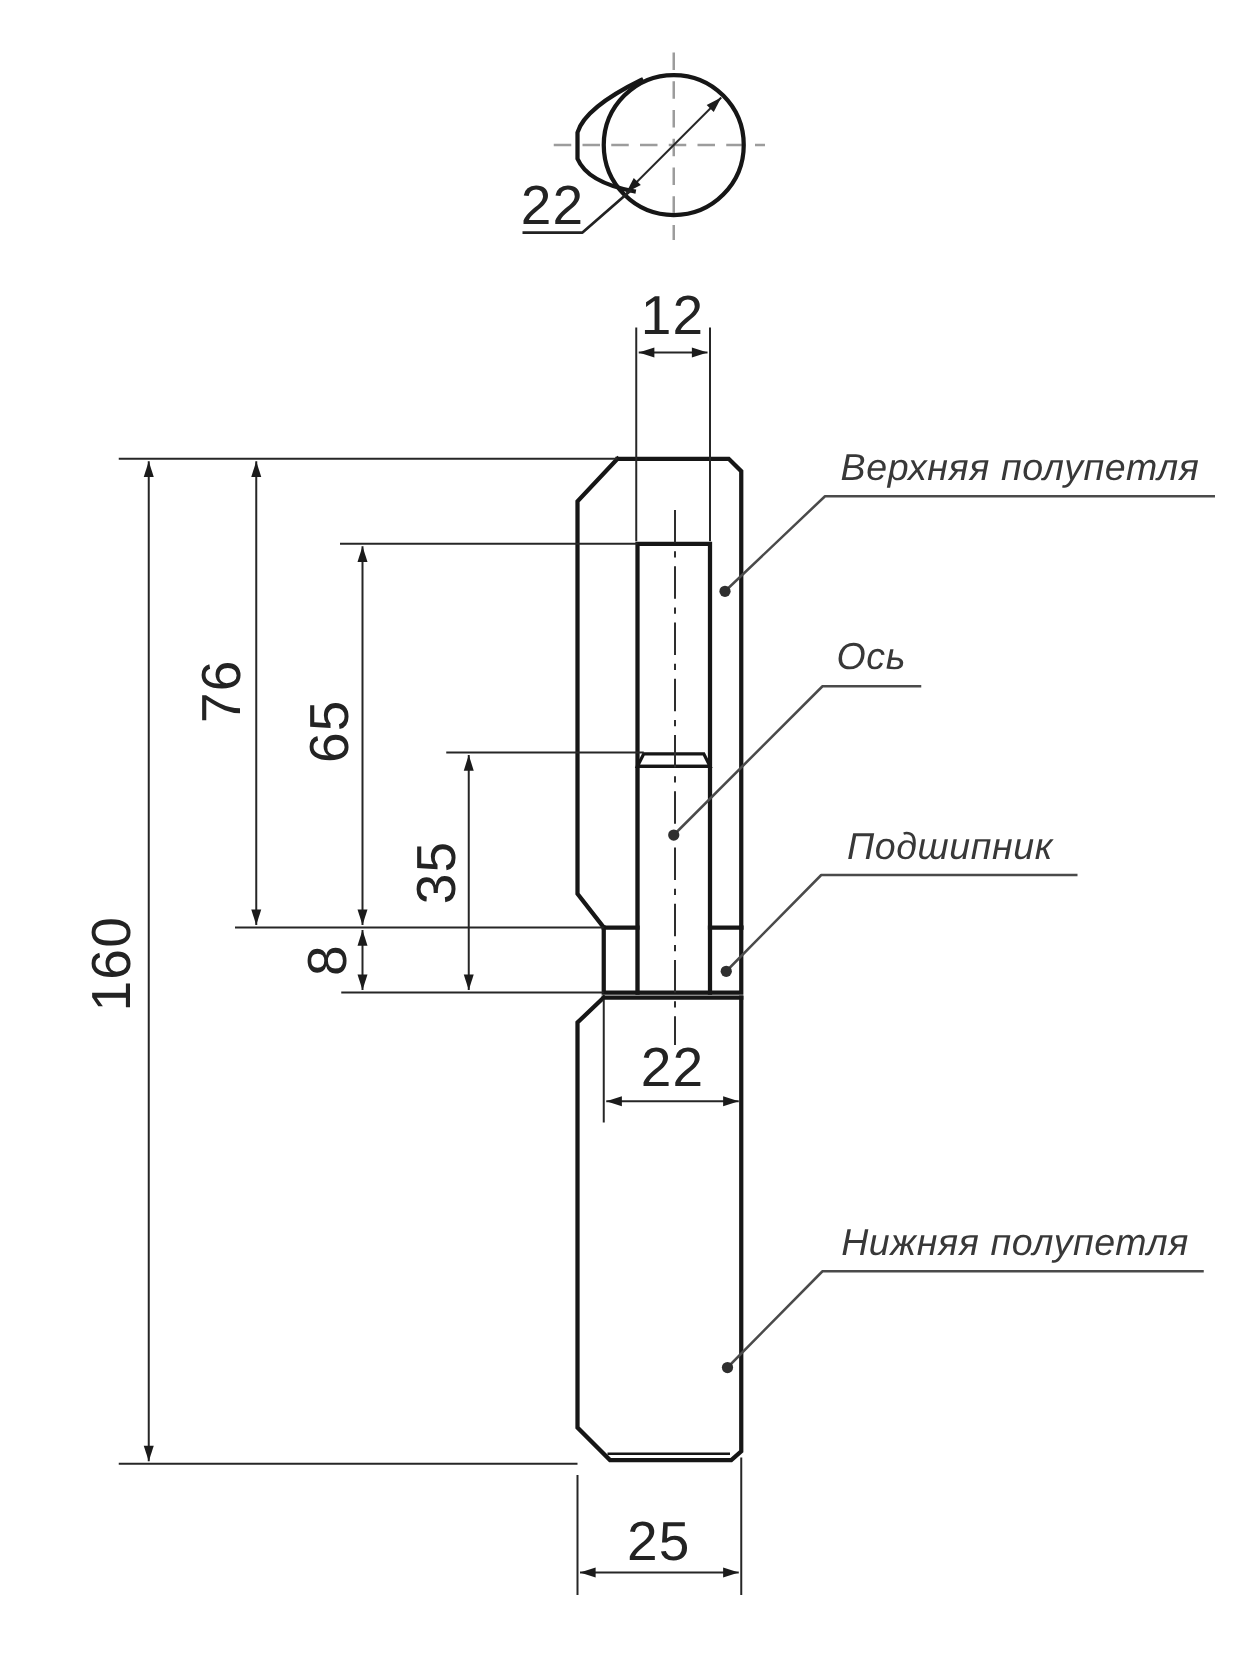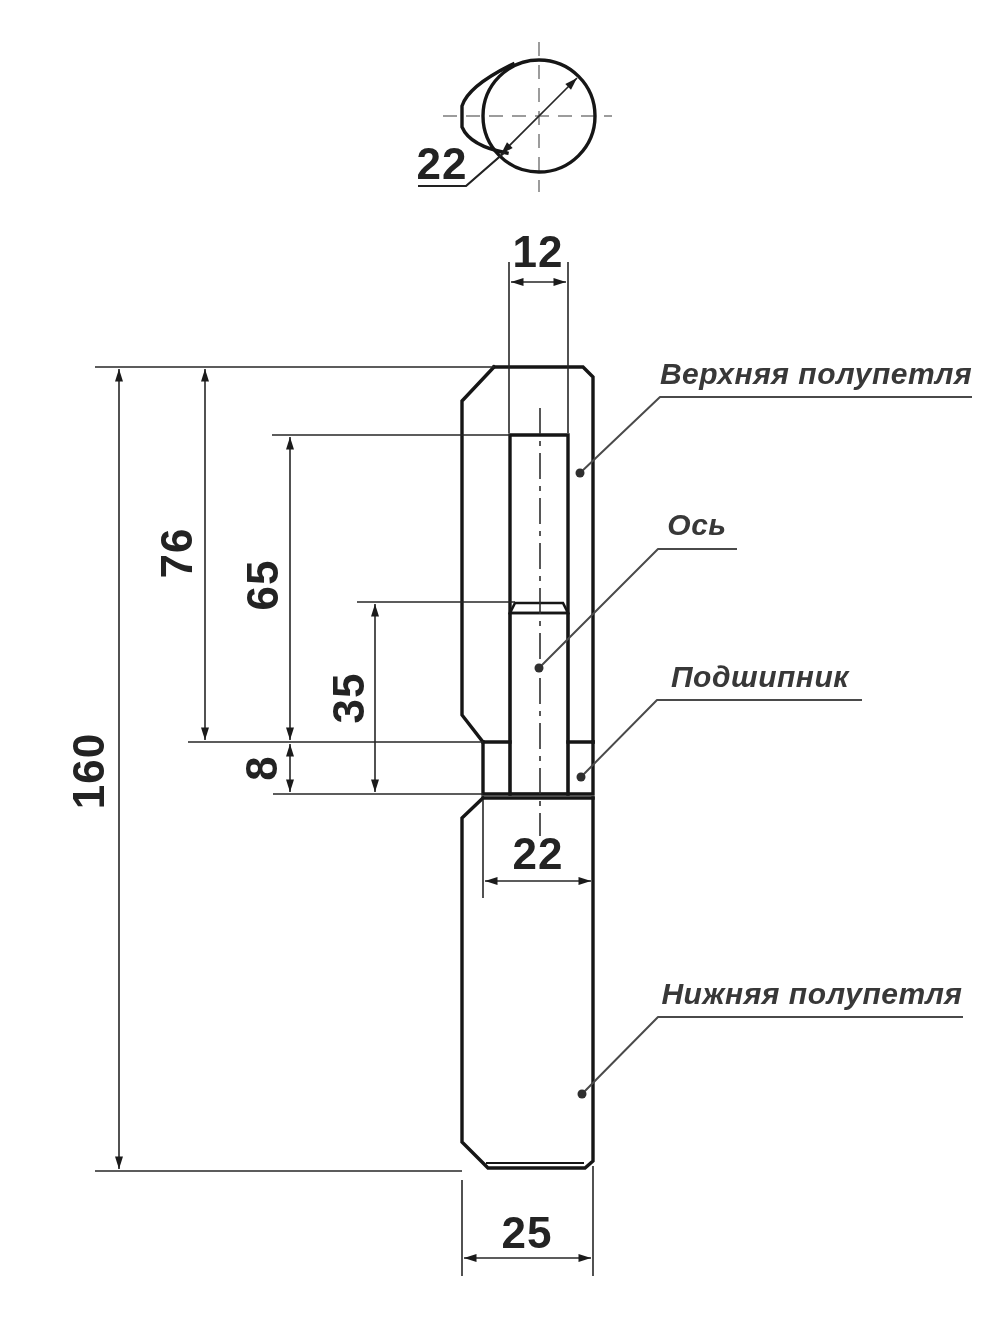--- a/index.html
+++ b/index.html
@@ -2,21 +2,20 @@
 <html><head>
 <meta charset="utf-8">
 <style>
   html,body{margin:0;padding:0;background:#ffffff;}
   .sheet{
     position:relative;
     width:1000px;height:1333px;
     background:#ffffff;
     font-family:"Liberation Sans",sans-serif;
     overflow:hidden;
-    font-weight:bold;
   }
   svg{display:block;}
   .dim-text{
     font-family:"Liberation Sans",sans-serif;
     font-size:44px;
     fill:#232323;
     letter-spacing:1px;
   }
   .callout-text{
     font-family:"Liberation Sans",sans-serif;

